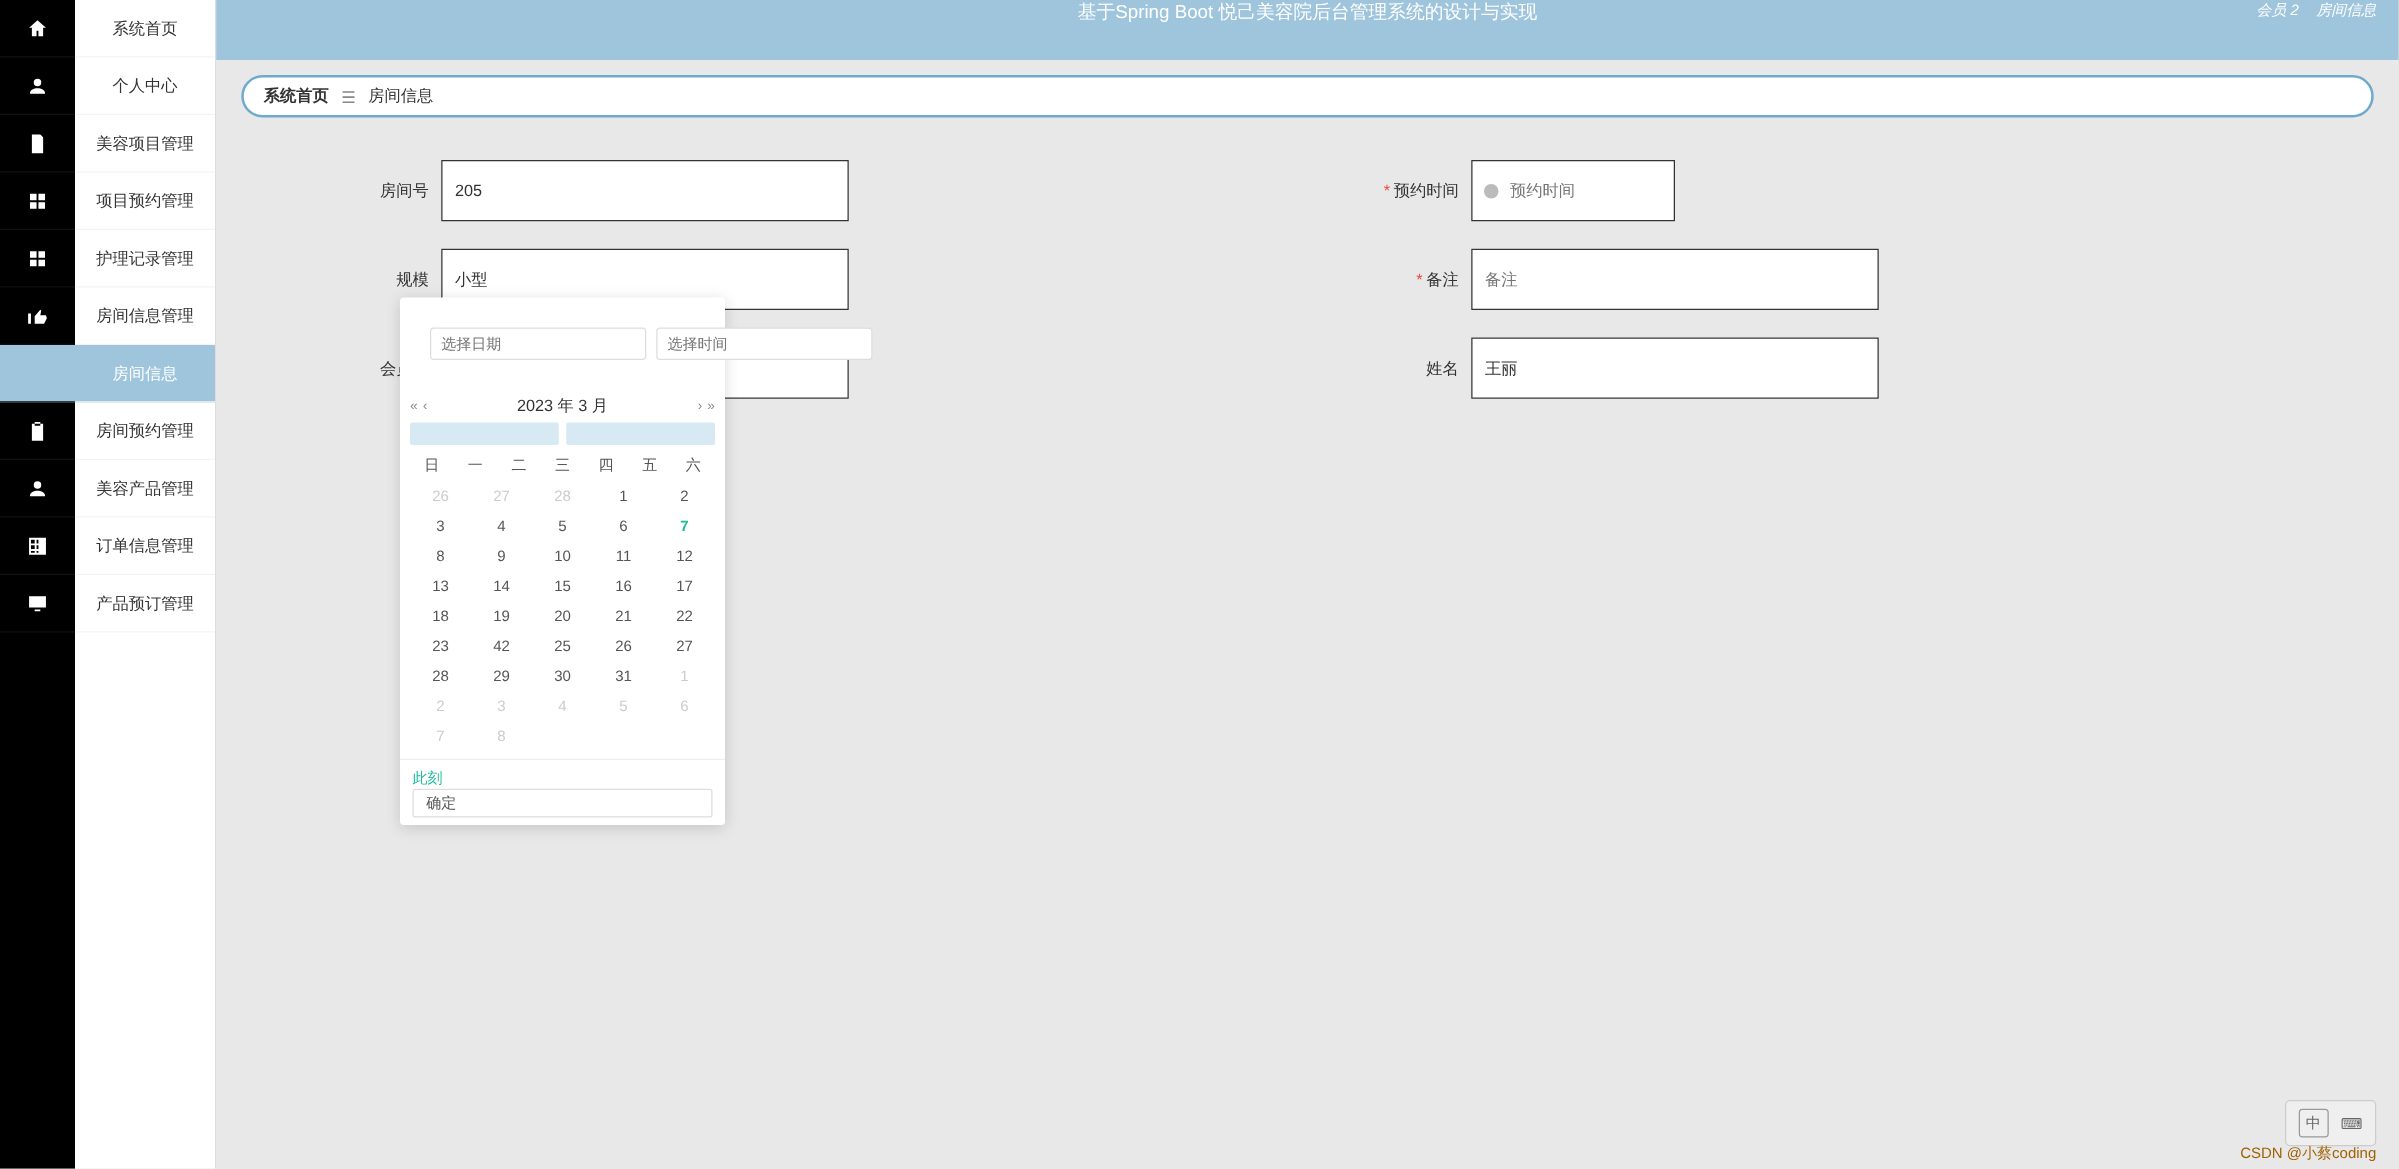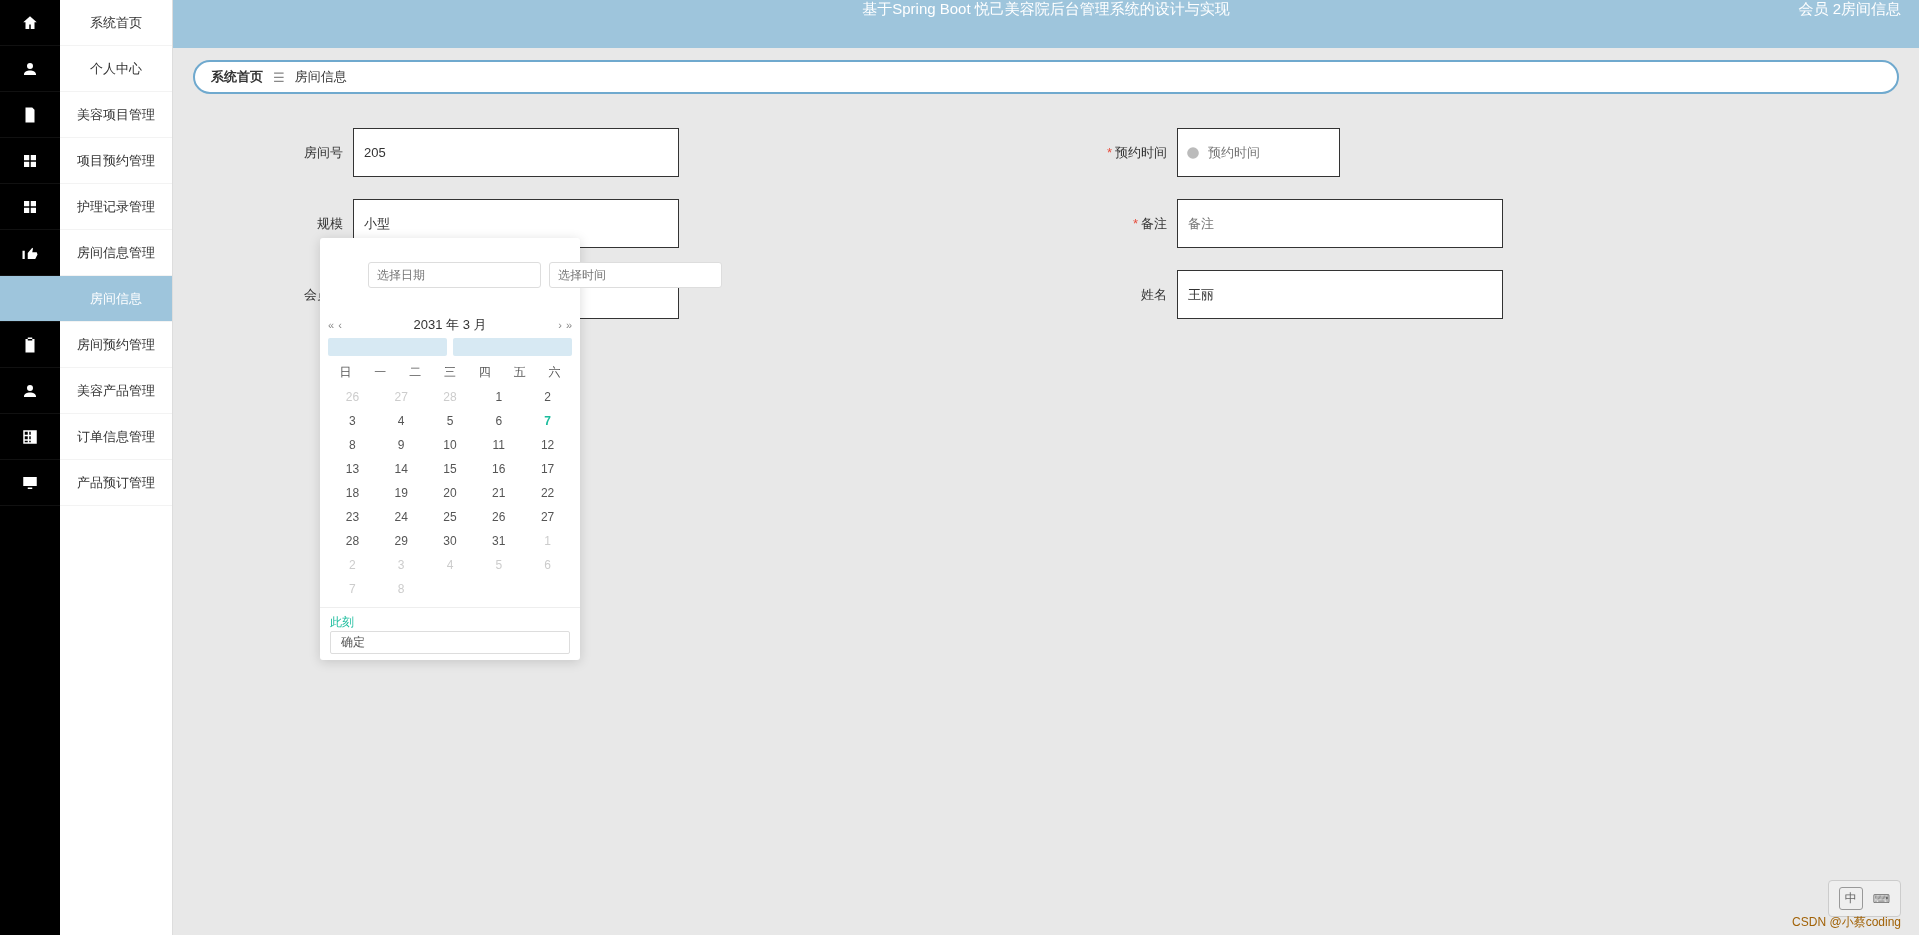--- a/index.html
+++ b/index.html
@@ -7,41 +7,41 @@
 
 .icon-rail { position: absolute; left: 0; top: 0; width: 60px; height: 100%; background: #000; display: flex; flex-direction: column; }
 .icon-rail .rail-item { height: 46px; display: flex; align-items: center; justify-content: center; color: #fff; font-size: 16px; cursor: pointer; border-bottom: 1px solid #111; }
 .icon-rail .rail-item svg { width: 18px; height: 18px; fill: #fff; }
 
 .sidebar { position: absolute; left: 60px; top: 0; width: 113px; height: 100%; background: #fff; border-right: 1px solid #ddd; }
 .sidebar .nav-item { height: 46px; display: flex; align-items: center; justify-content: center; color: #333; font-size: 13px; cursor: pointer; border-bottom: 1px solid #f3f3f3; }
 .sidebar .nav-item.active { background: #9ec5dc; color: #fff; padding-left: 0; }
 
 .header { position: absolute; left: 173px; top: 0; right: 0; height: 48px; background: #9ec5dc; display: flex; justify-content: center; color: #fff; font-size: 15px; }
-.header .user-area { position: absolute; right: 18px; display: flex; font-size: 15px; }
+.header .user-area { position: absolute; right: 18px; display: flex; gap: 14px; font-size: 12px; font-style: italic; }
 .header .user-area span { cursor: pointer; }
 
 .content { position: absolute; left: 173px; top: 48px; right: 0; bottom: 0; background: #e8e8e8; padding: 12px 20px; }
 
 .breadcrumb-bar { background: #fff; border: 2px solid #6fa9ce; border-radius: 20px; height: 34px; display: flex; align-items: center; padding: 0 16px; font-size: 13px; color: #333; gap: 10px; }
 .breadcrumb-bar .bc-home { font-weight: 600; }
 .breadcrumb-bar .bc-sep { color: #888; }
 
 .form-area { margin-top: 34px; display: grid; grid-template-columns: 1fr 1fr; column-gap: 40px; row-gap: 30px; padding: 0 40px; gap: 22px; }
 .form-row { display: flex; align-items: center; }
 .form-label { width: 120px; text-align: right; padding-right: 10px; font-size: 13px; color: #333; }
 .form-label .req { color: #e74c3c; margin-right: 3px; }
 .form-input { flex: none; width: 326px; height: 49px; border: 1px solid #333; background: #fff; padding: 0 10px; font-size: 13px; color: #333; outline: none; }
 .form-input.small { width: 163px; padding-left: 30px; }
 .form-input.placeholder { color: #bbb; }
 .input-wrap { position: relative; }
 .clock-icon { position: absolute; left: 9px; top: 50%; transform: translateY(-50%); width: 14px; height: 14px; fill: #bbb; }
 
 .datepicker { position: absolute; left: 320px; top: 238px; width: 260px; background: #fff; box-shadow: 0 2px 12px rgba(0,0,0,0.15); border-radius: 3px; font-size: 12px; z-index: 10; }
-.dp-inputs { display: flex; gap: 8px; padding: 24px; margin-left: 24px; }
+.dp-inputs { display: flex; gap: 8px; padding: 24px; }
 .dp-inputs input { flex: 1; height: 26px; border: 1px solid #ddd; border-radius: 3px; padding: 0 8px; font-size: 12px; color: #bbb; }
 .dp-header { display: flex; align-items: center; justify-content: space-between; padding: 4px 8px; color: #555; }
 .dp-header .nav { display: flex; gap: 4px; }
 .dp-header .nav span { cursor: pointer; font-size: 11px; color: #888; }
 .dp-header .title { font-size: 13px; color: #333; }
 .dp-alerts { display: flex; gap: 6px; padding: 0 8px 4px; }
 .dp-alerts div { flex: 1; height: 18px; background: #d7e9f3; border-radius: 2px; }
 .dp-grid { padding: 0 8px 6px; }
 .dp-weekdays { display: grid; grid-template-columns: repeat(7,1fr); text-align: center; color: #555; padding: 4px 0; }
 .dp-days { display: grid; grid-template-columns: repeat(5,1fr); text-align: center; }
@@ -182,21 +182,21 @@
 <div class="datepicker">
   <div class="dp-inputs">
     <input placeholder="选择日期" style="">
     <input placeholder="选择时间" style="">
   </div>
   <div class="dp-header">
     <div class="nav">
         <span>«</span>
         <span>‹</span>
       </div>
-    <div class="title">2031 年  3 月</div>
+    <div class="title">2023 年  3 月</div>
     <div class="nav">
         <span>›</span>
         <span>»</span>
       </div>
   </div>
   <div class="dp-alerts">
       <div></div>
       <div></div>
     </div>
   <div class="dp-grid">
@@ -229,21 +229,21 @@
         <span class="d">14</span>
         <span class="d">15</span>
         <span class="d">16</span>
         <span class="d">17</span>
         <span class="d">18</span>
         <span class="d">19</span>
         <span class="d">20</span>
         <span class="d">21</span>
         <span class="d">22</span>
         <span class="d">23</span>
-        <span class="d">24</span>
+        <span class="d">42</span>
         <span class="d">25</span>
         <span class="d">26</span>
         <span class="d">27</span>
         <span class="d">28</span>
         <span class="d">29</span>
         <span class="d">30</span>
         <span class="d">31</span>
         <span class="d other">1</span>
         <span class="d other">2</span>
         <span class="d other">3</span>

